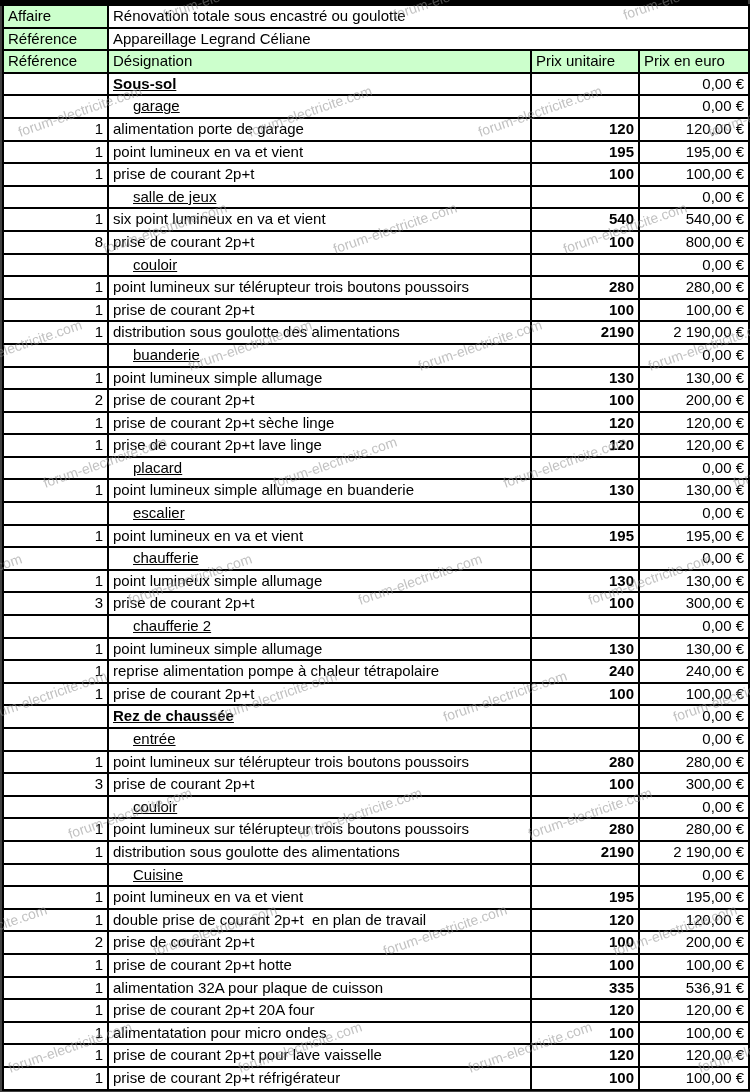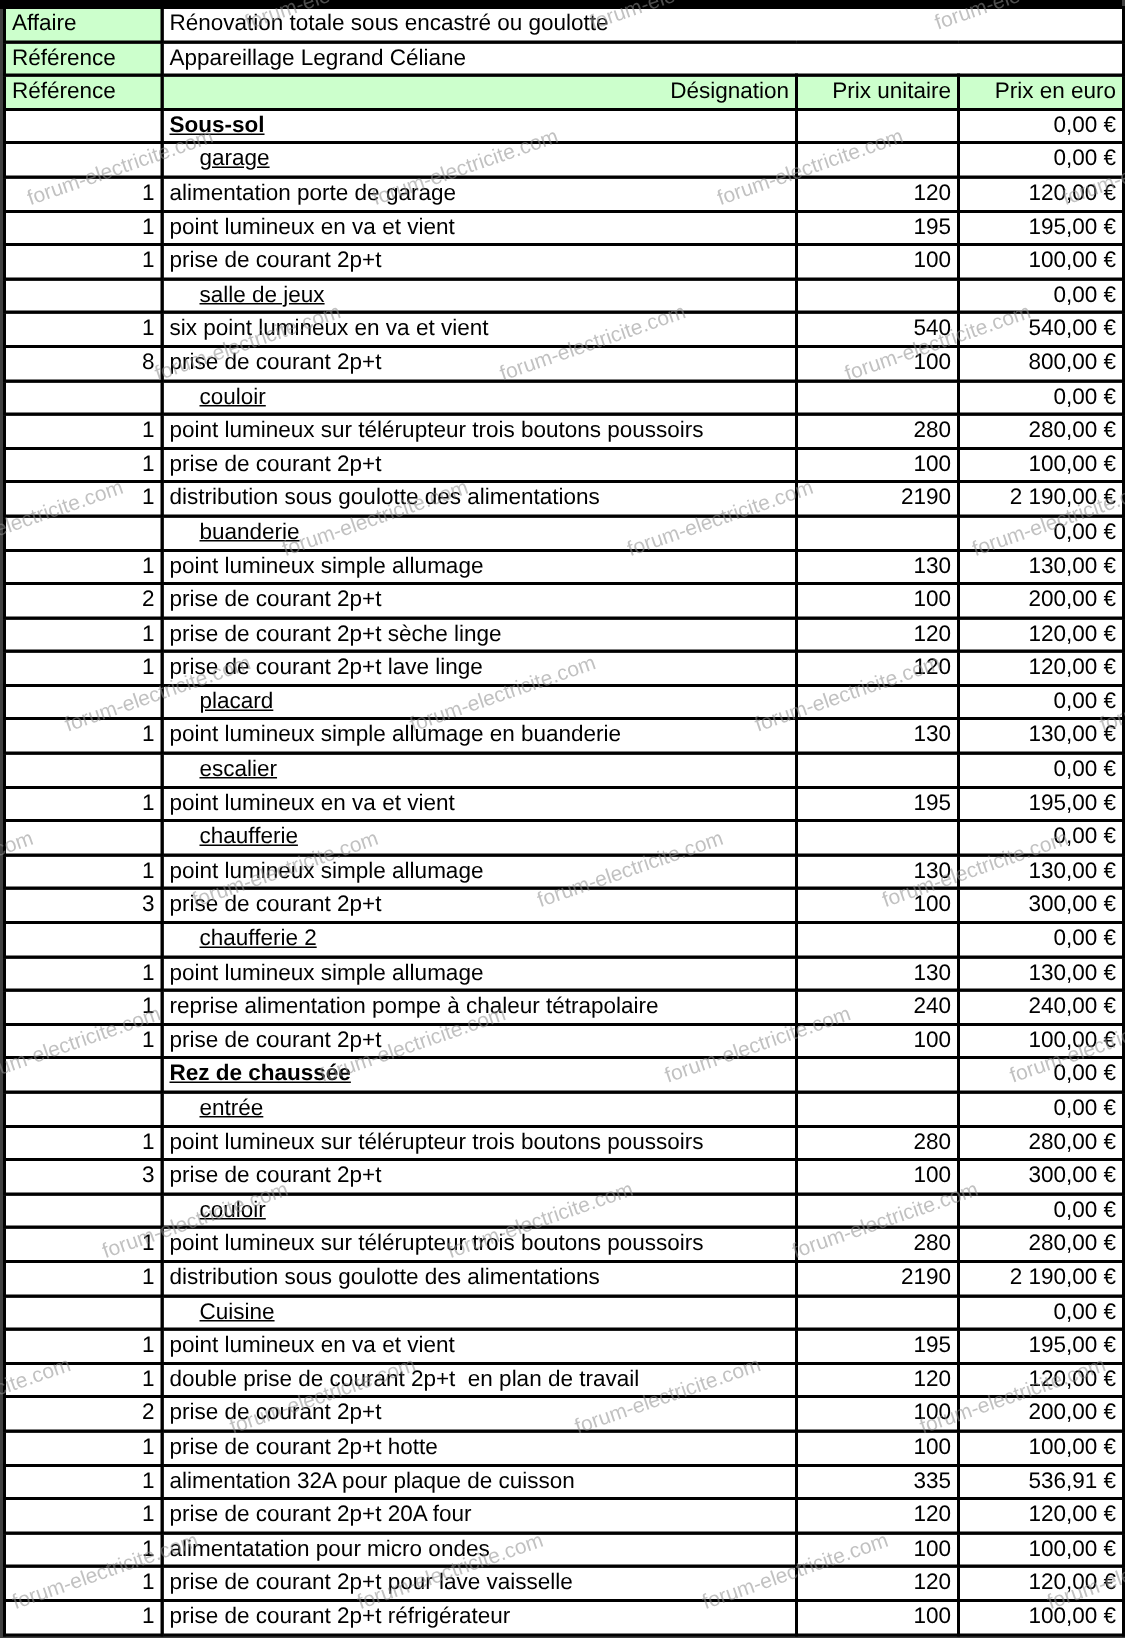--- a/index.html
+++ b/index.html
@@ -30,24 +30,24 @@
     border: 2px solid #000;
     height: 20.6px;
     line-height: 20.6px;
     font-size: 15px;
     padding: 0 4px;
     white-space: nowrap;
     overflow: hidden;
     background: #ffffff;
   }
   td.green { background: #ccffcc !important; }
-  td.hdr-c { text-align: right; }
+  td.hdr-c { text-align: left; }
   td.c-qty   { text-align: right; padding-right: 5px; }
   td.c-des   { text-align: left;  padding-left: 3px; }
-  td.c-unit  { text-align: right; padding-right: 5px; }
+  td.c-unit  { text-align: right; padding-right: 5px; font-weight: bold; }
   td.c-total { text-align: right; padding-right: 5px; }
   .c-des span { white-space: pre; }
   tr.style-main .c-des span {
     font-weight: bold;
     text-decoration: underline;
   }
   tr.style-section .c-des span {
     text-decoration: underline;
     margin-left: 20px;
   }

